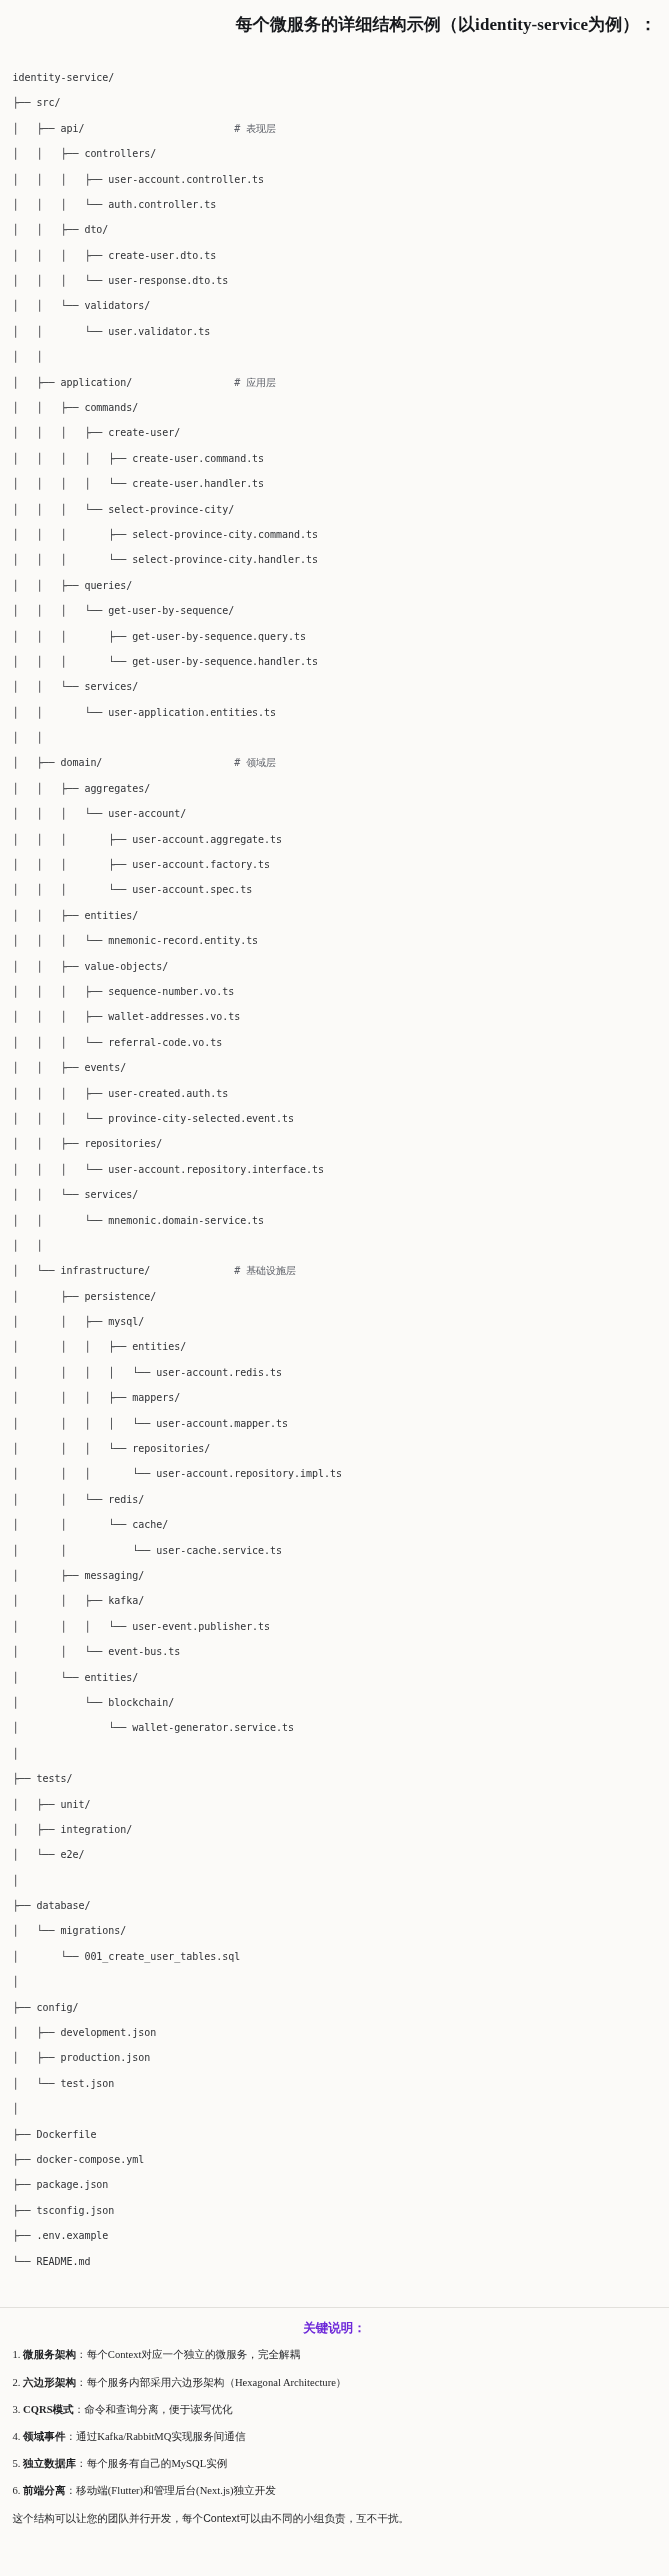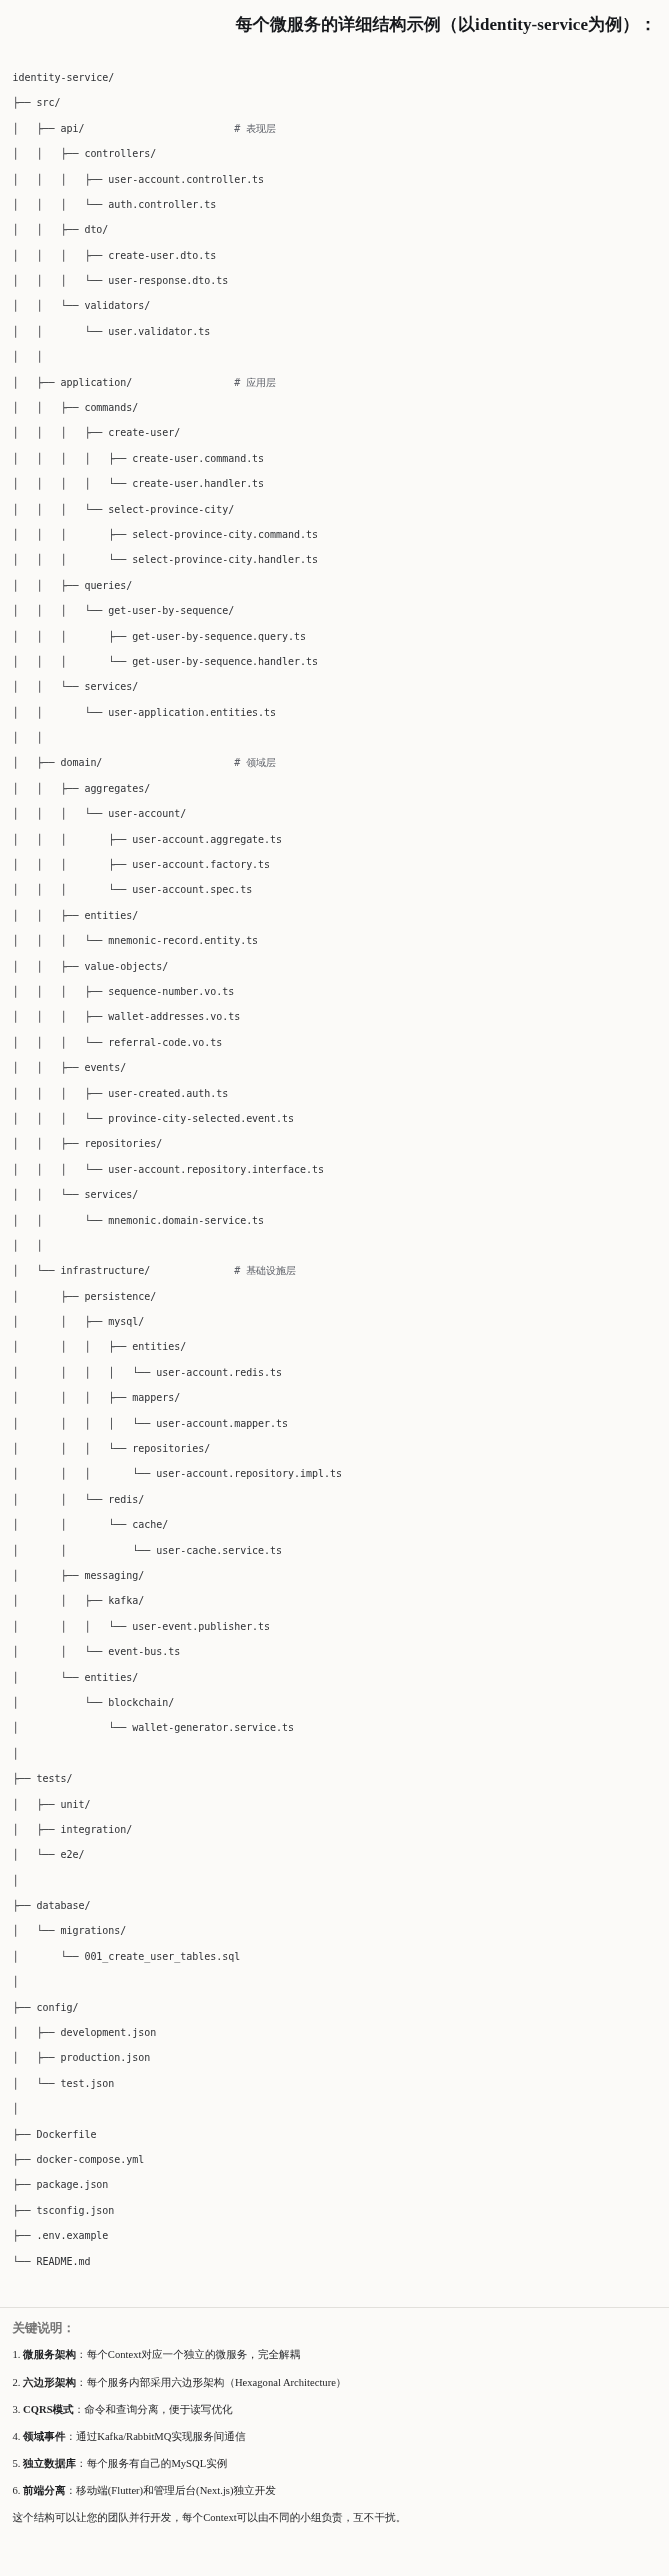--- a/index.html
+++ b/index.html
@@ -54,39 +54,40 @@
   .tree .cmt { color: #5d6068; }
 
   
   .notes-block {
     padding: 12.5px 12.5px 11.3px 12.5px;
   }
   .notes-title {
     font-family: "Liberation Serif", serif;
     font-size: 12.5px;
     font-weight: bold;
-    color: #737373;
+    color: #6d28d9;
     margin: 0 0 10px 0;
+    text-align: center;
   }
   ol.notes {
     list-style: none;
     margin: 0;
     padding: 0;
   }
   ol.notes li {
     font-family: "Liberation Serif", serif;
     font-size: 10.6px;
     line-height: 1.5;
     color: #1f2023;
     margin: 0 0 11.3px 0;
   }
   ol.notes li .num { }
   ol.notes li .term { font-weight: bold; margin-top: 16px; }
   .closing {
-    font-family: Liberation Serif, serif;
+    font-family: Liberation Sans, sans-serif;
     font-size: 10.6px;
     line-height: 1.6;
     color: #1f2023;
     margin-top: 5px;
     padding-bottom: 6.3px;
   }
 </style>
 </head>
 <body>
 

